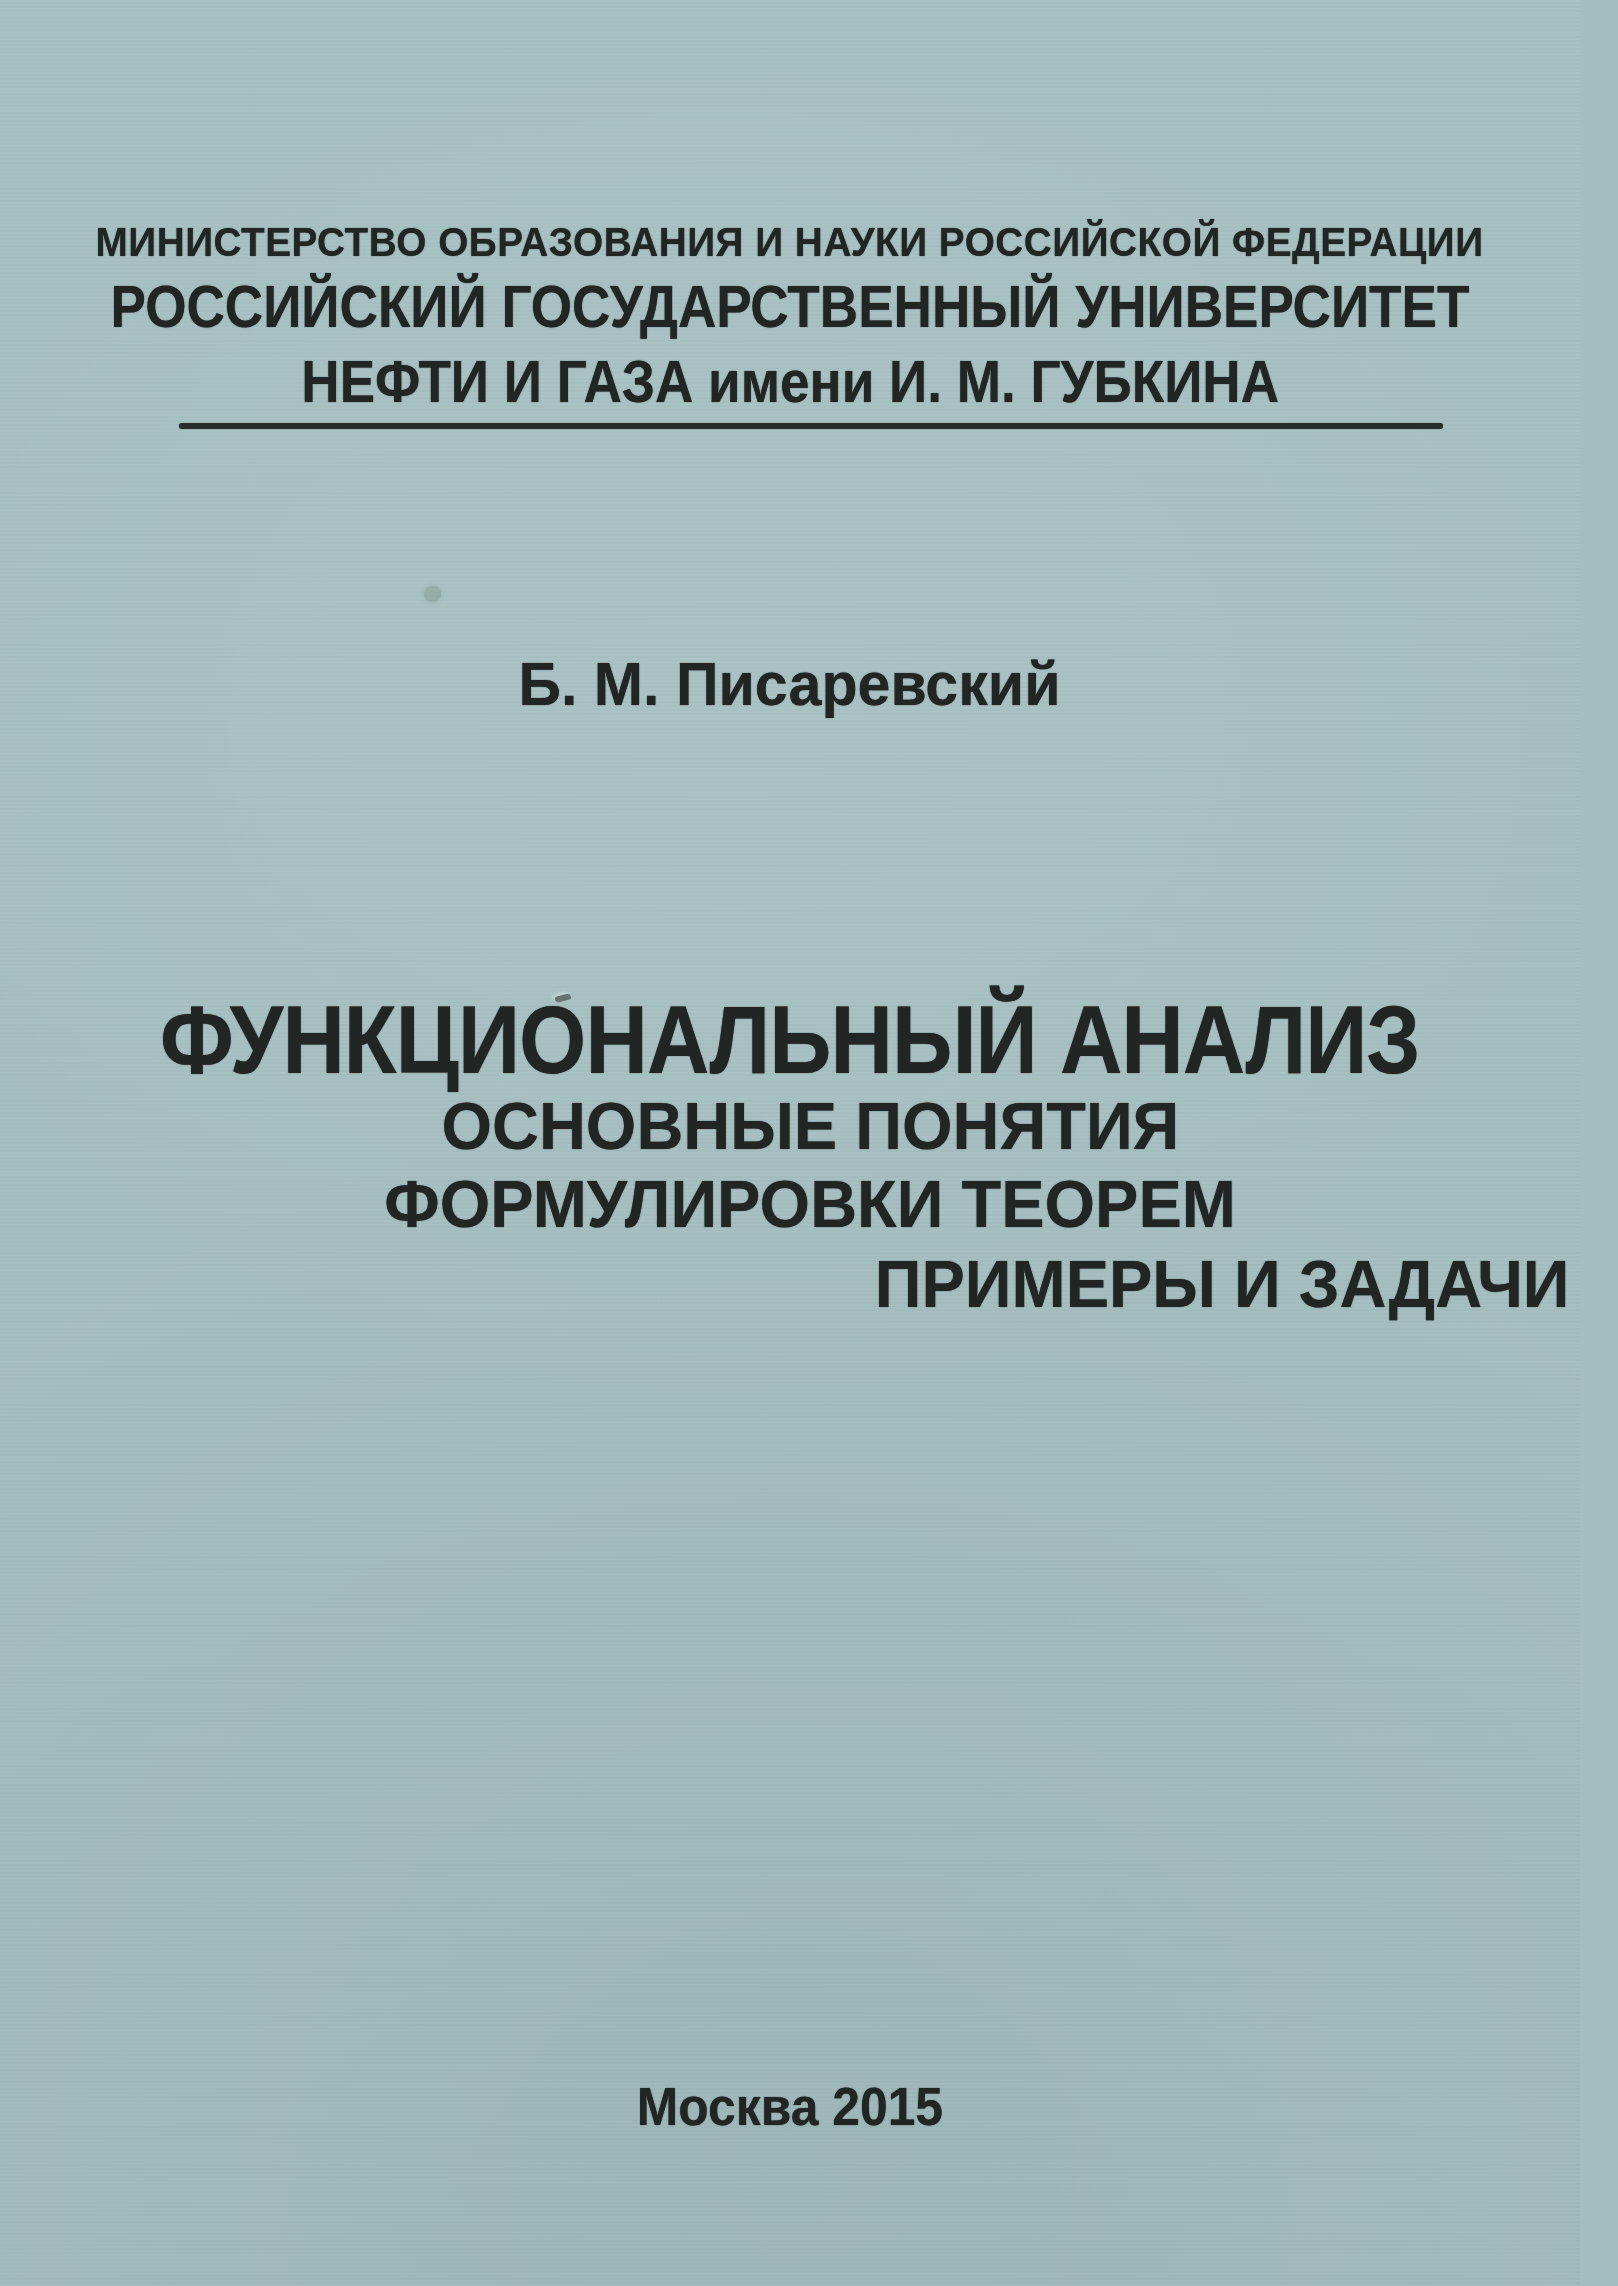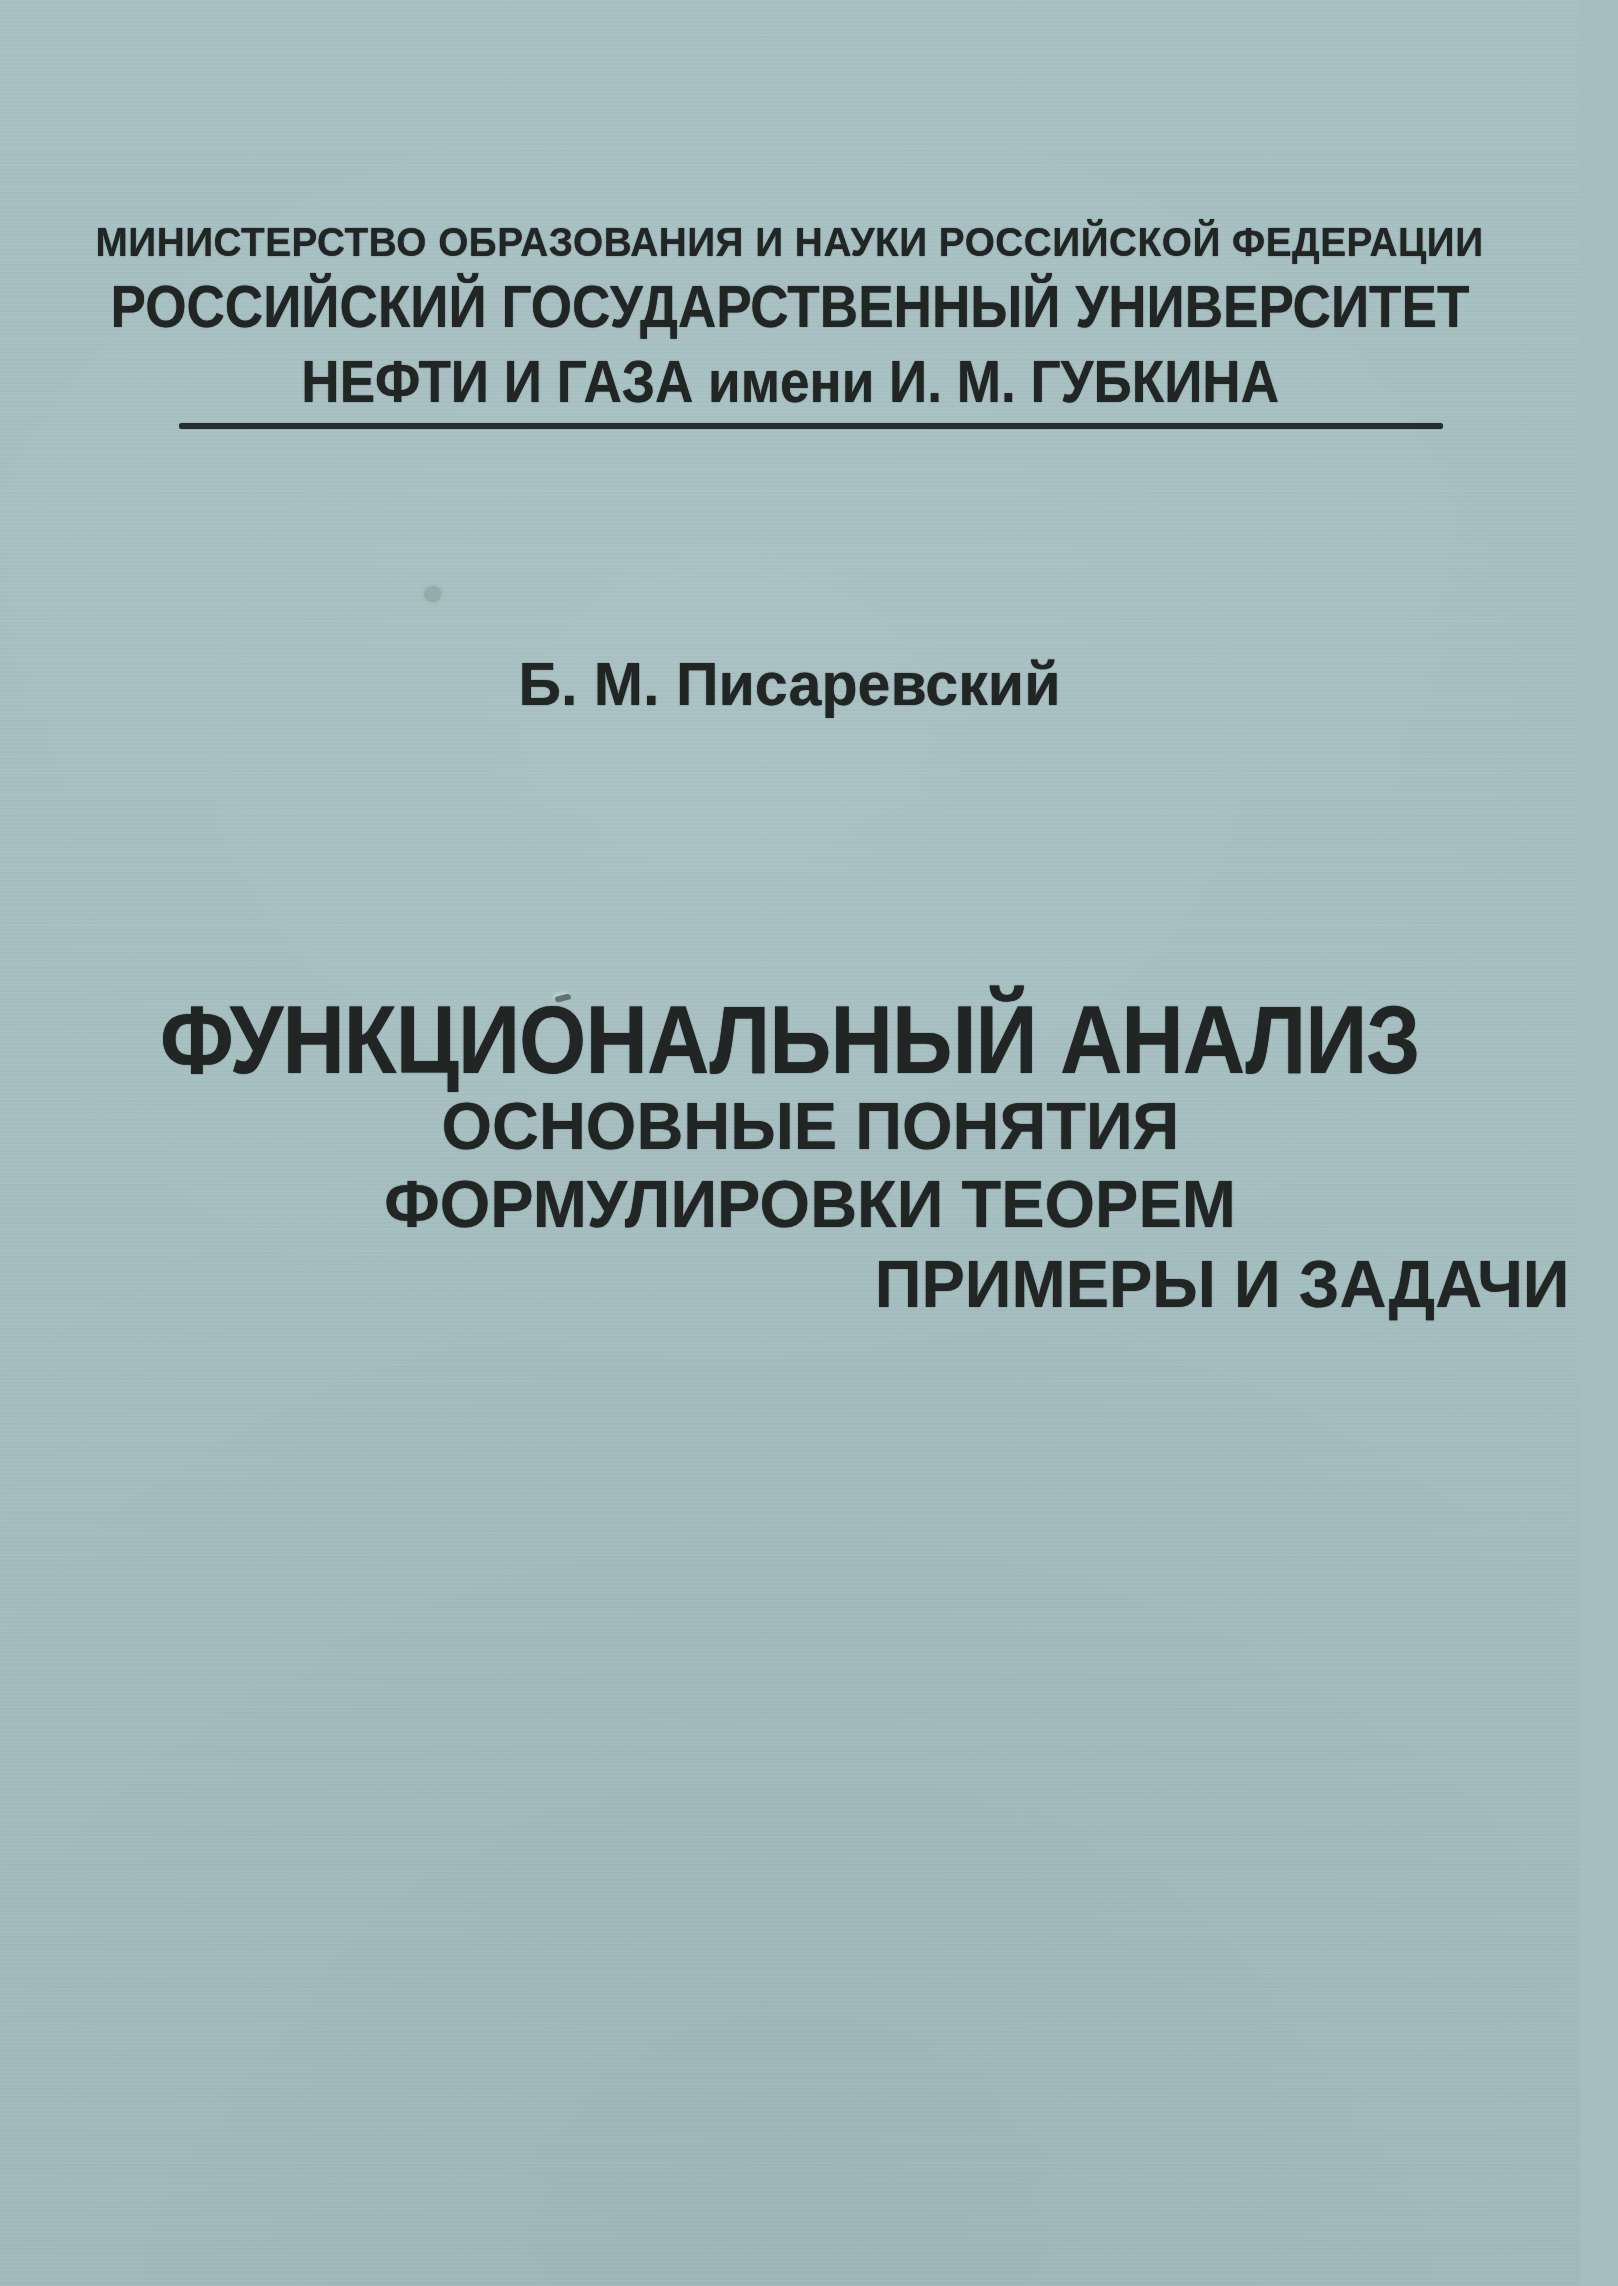--- a/index.html
+++ b/index.html
@@ -122,15 +122,18 @@
   </div>
 
   <div class="line sub sub2">
     <span class="cond">ФОРМУЛИРОВКИ ТЕОРЕМ</span>
   </div>
 
   <div class="line sub sub3">
     <span class="cond">ПРИМЕРЫ И ЗАДАЧИ</span>
   </div>
 
+  <div class="line imprint">
+    <span class="cond">Москва 2015</span>
+  </div>
 
 </div>
 
 
 </body></html>

